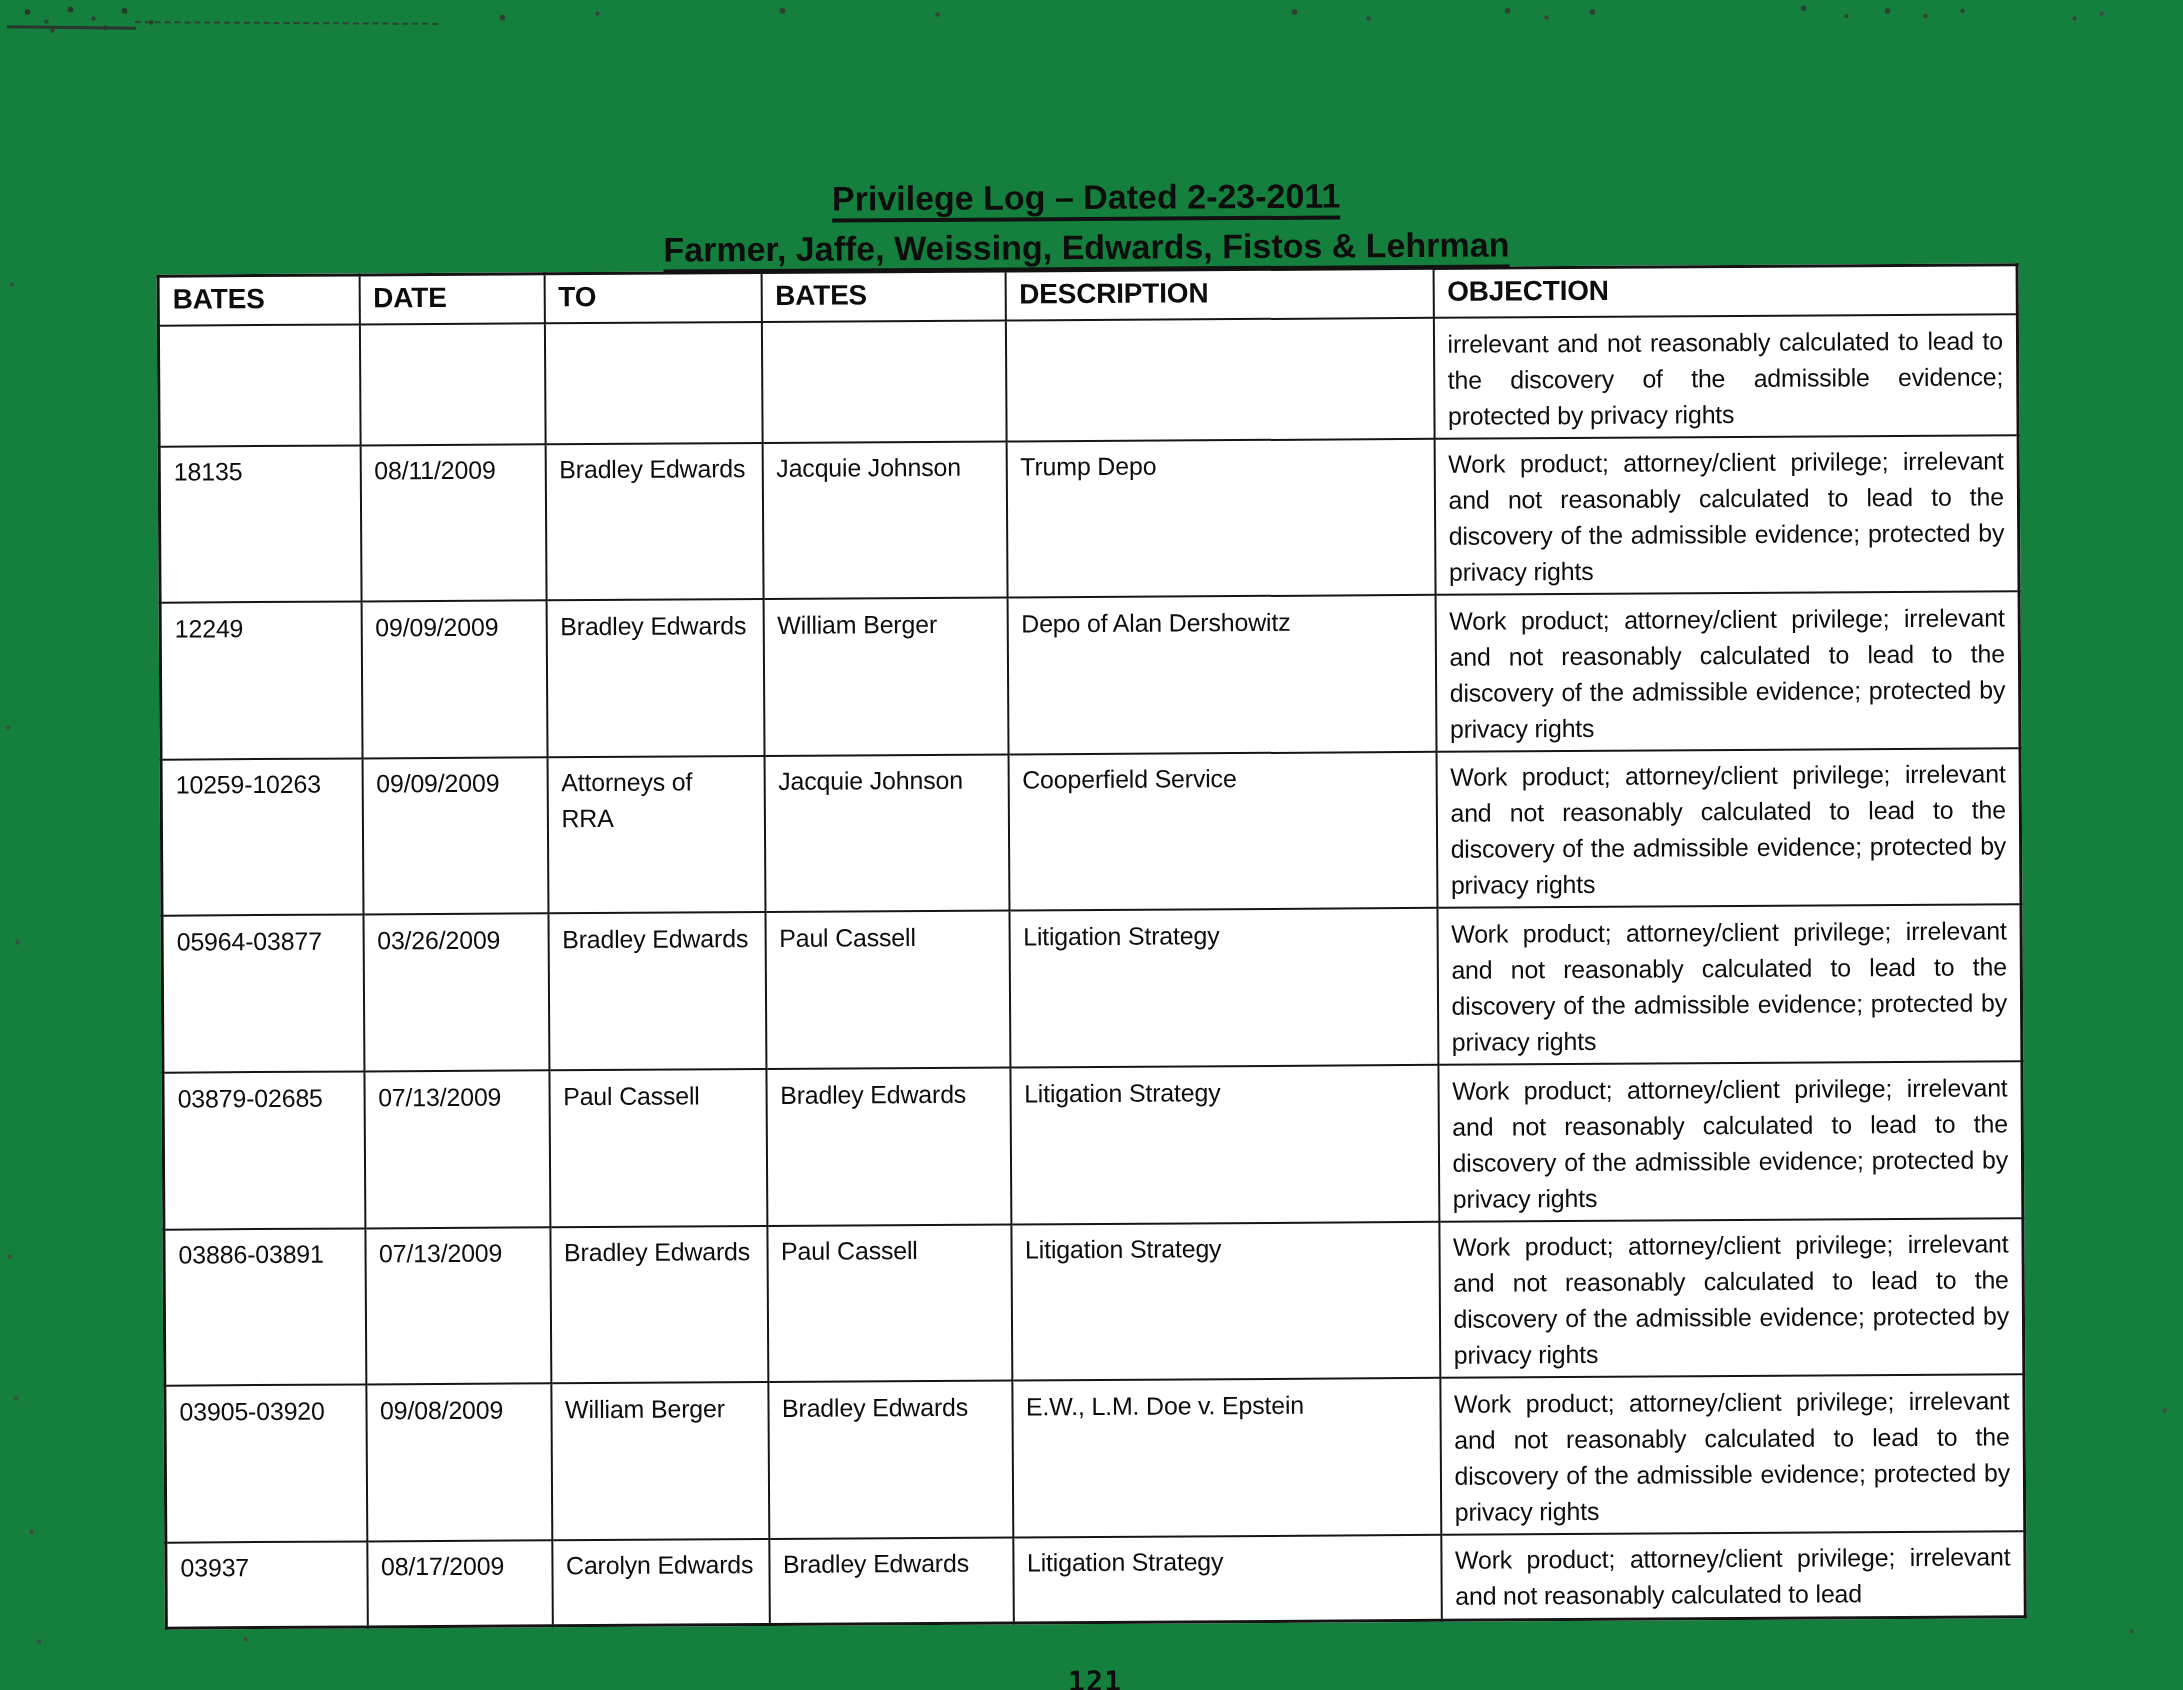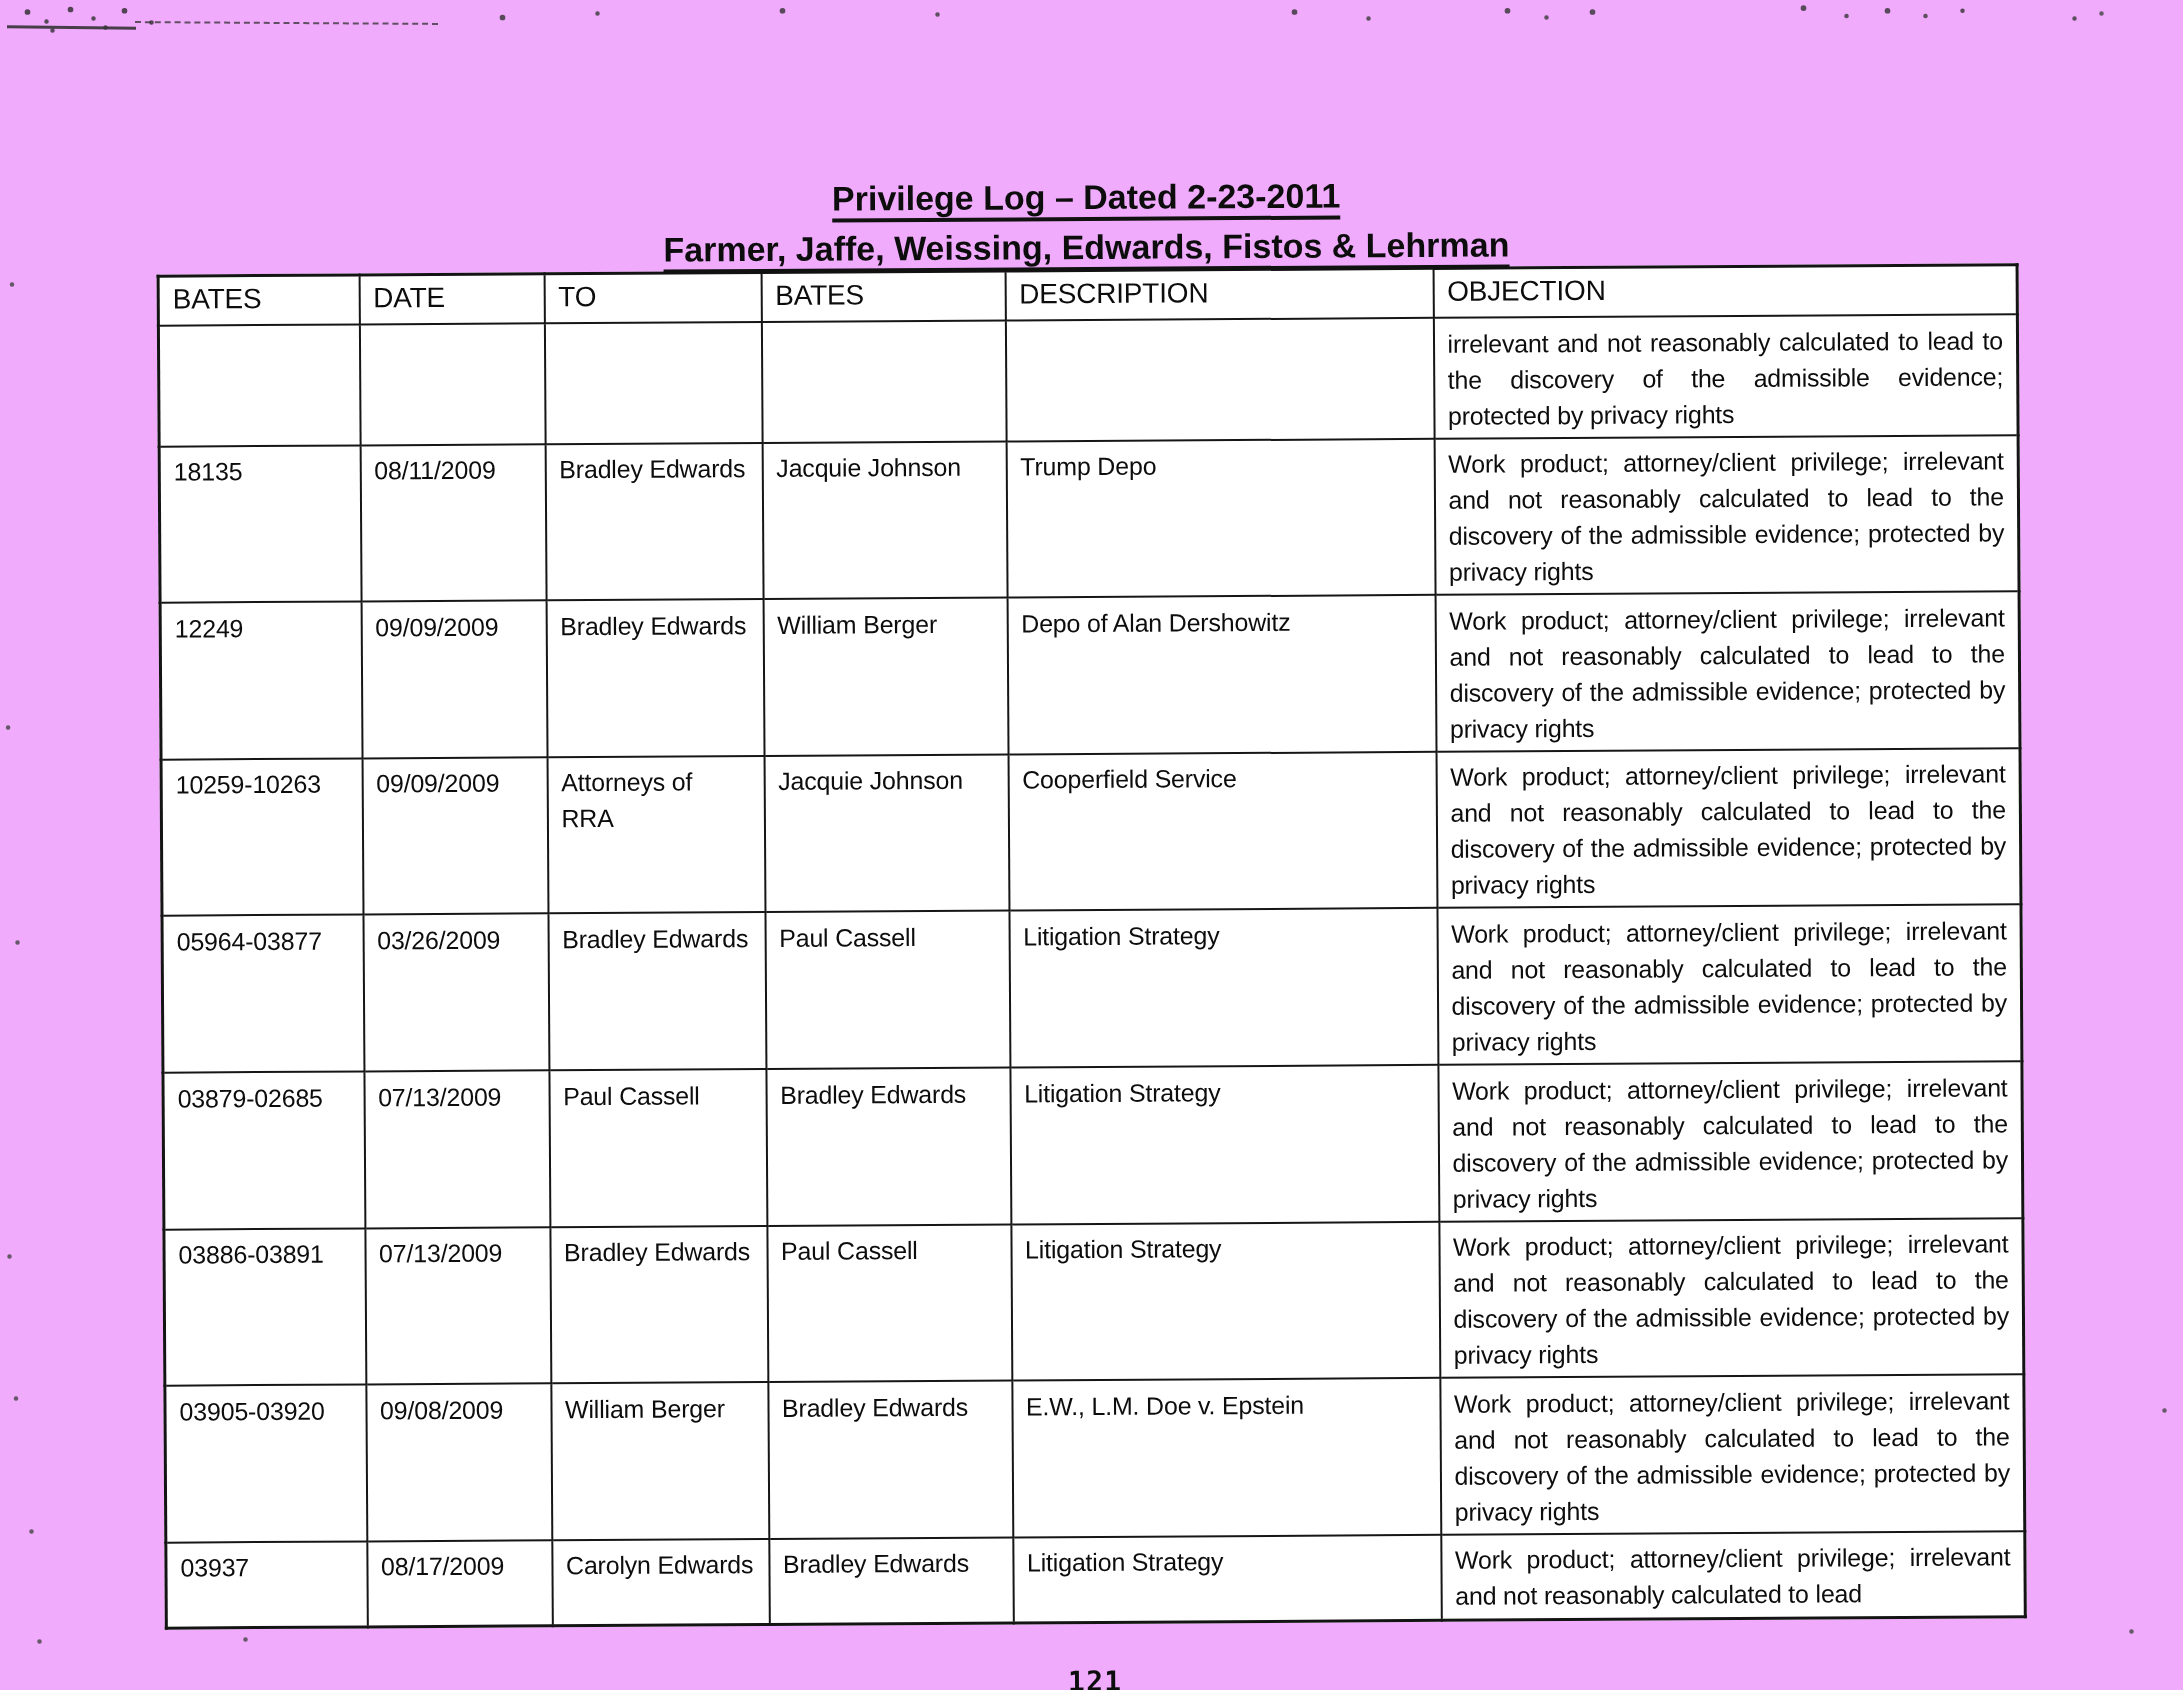--- a/index.html
+++ b/index.html
@@ -7,21 +7,21 @@
     margin: 0; padding: 0;
     width: 2183px; height: 1691px;
     background: #ffffff;
     font-family: "Liberation Sans", "DejaVu Sans", sans-serif;
     color: #0d0d0d;
     overflow: hidden;
     position: relative;
   }
   .page {
     position: absolute; inset: 0;
-    background: #f0abfc;
+    background: #15803d;
   }
   
   .smudge-solid {
     position: absolute; left: 6.6px; top: 26px; width: 129px; height: 0;
     border-top: 3.3px solid #2a2a2a;
     transform: rotate(0.6deg); opacity: .85;
   }
   .smudge-dashed {
     position: absolute; left: 135px; top: 22.4px; width: 303px; height: 0;
     border-top: 2.6px dashed #303030;
@@ -69,21 +69,21 @@
   th, td {
     border: 2px solid #161616;
     vertical-align: top;
     padding: 6.6px 13px 4px 13px;
     font-size: 25px;
     line-height: 36px;
     letter-spacing: -0.2px;
     overflow: hidden;
   }
   th { text-align: left; font-size: 28px; padding-top: 4px; padding-bottom: 6.6px; }
-  .u-head { border-bottom: 3.3px solid #141414; padding-bottom: 20px; font-weight: normal; text-align: center; }
+  .u-head { border-bottom: 3.3px solid #141414; padding-bottom: 20px; font-weight: bold; text-align: center; }
   td.obj { text-align: justify; }
   tr.hdr   { height: 49px; }
   tr.part  { height: 112px; }
   tr.std   { height: 140px; }
   tr.last  { height: 86px; }
   .page-number {
     margin-top: 41px;
     text-align: center;
     font-family: "DejaVu Sans Mono", "Liberation Mono", monospace;
     font-weight: bold;

